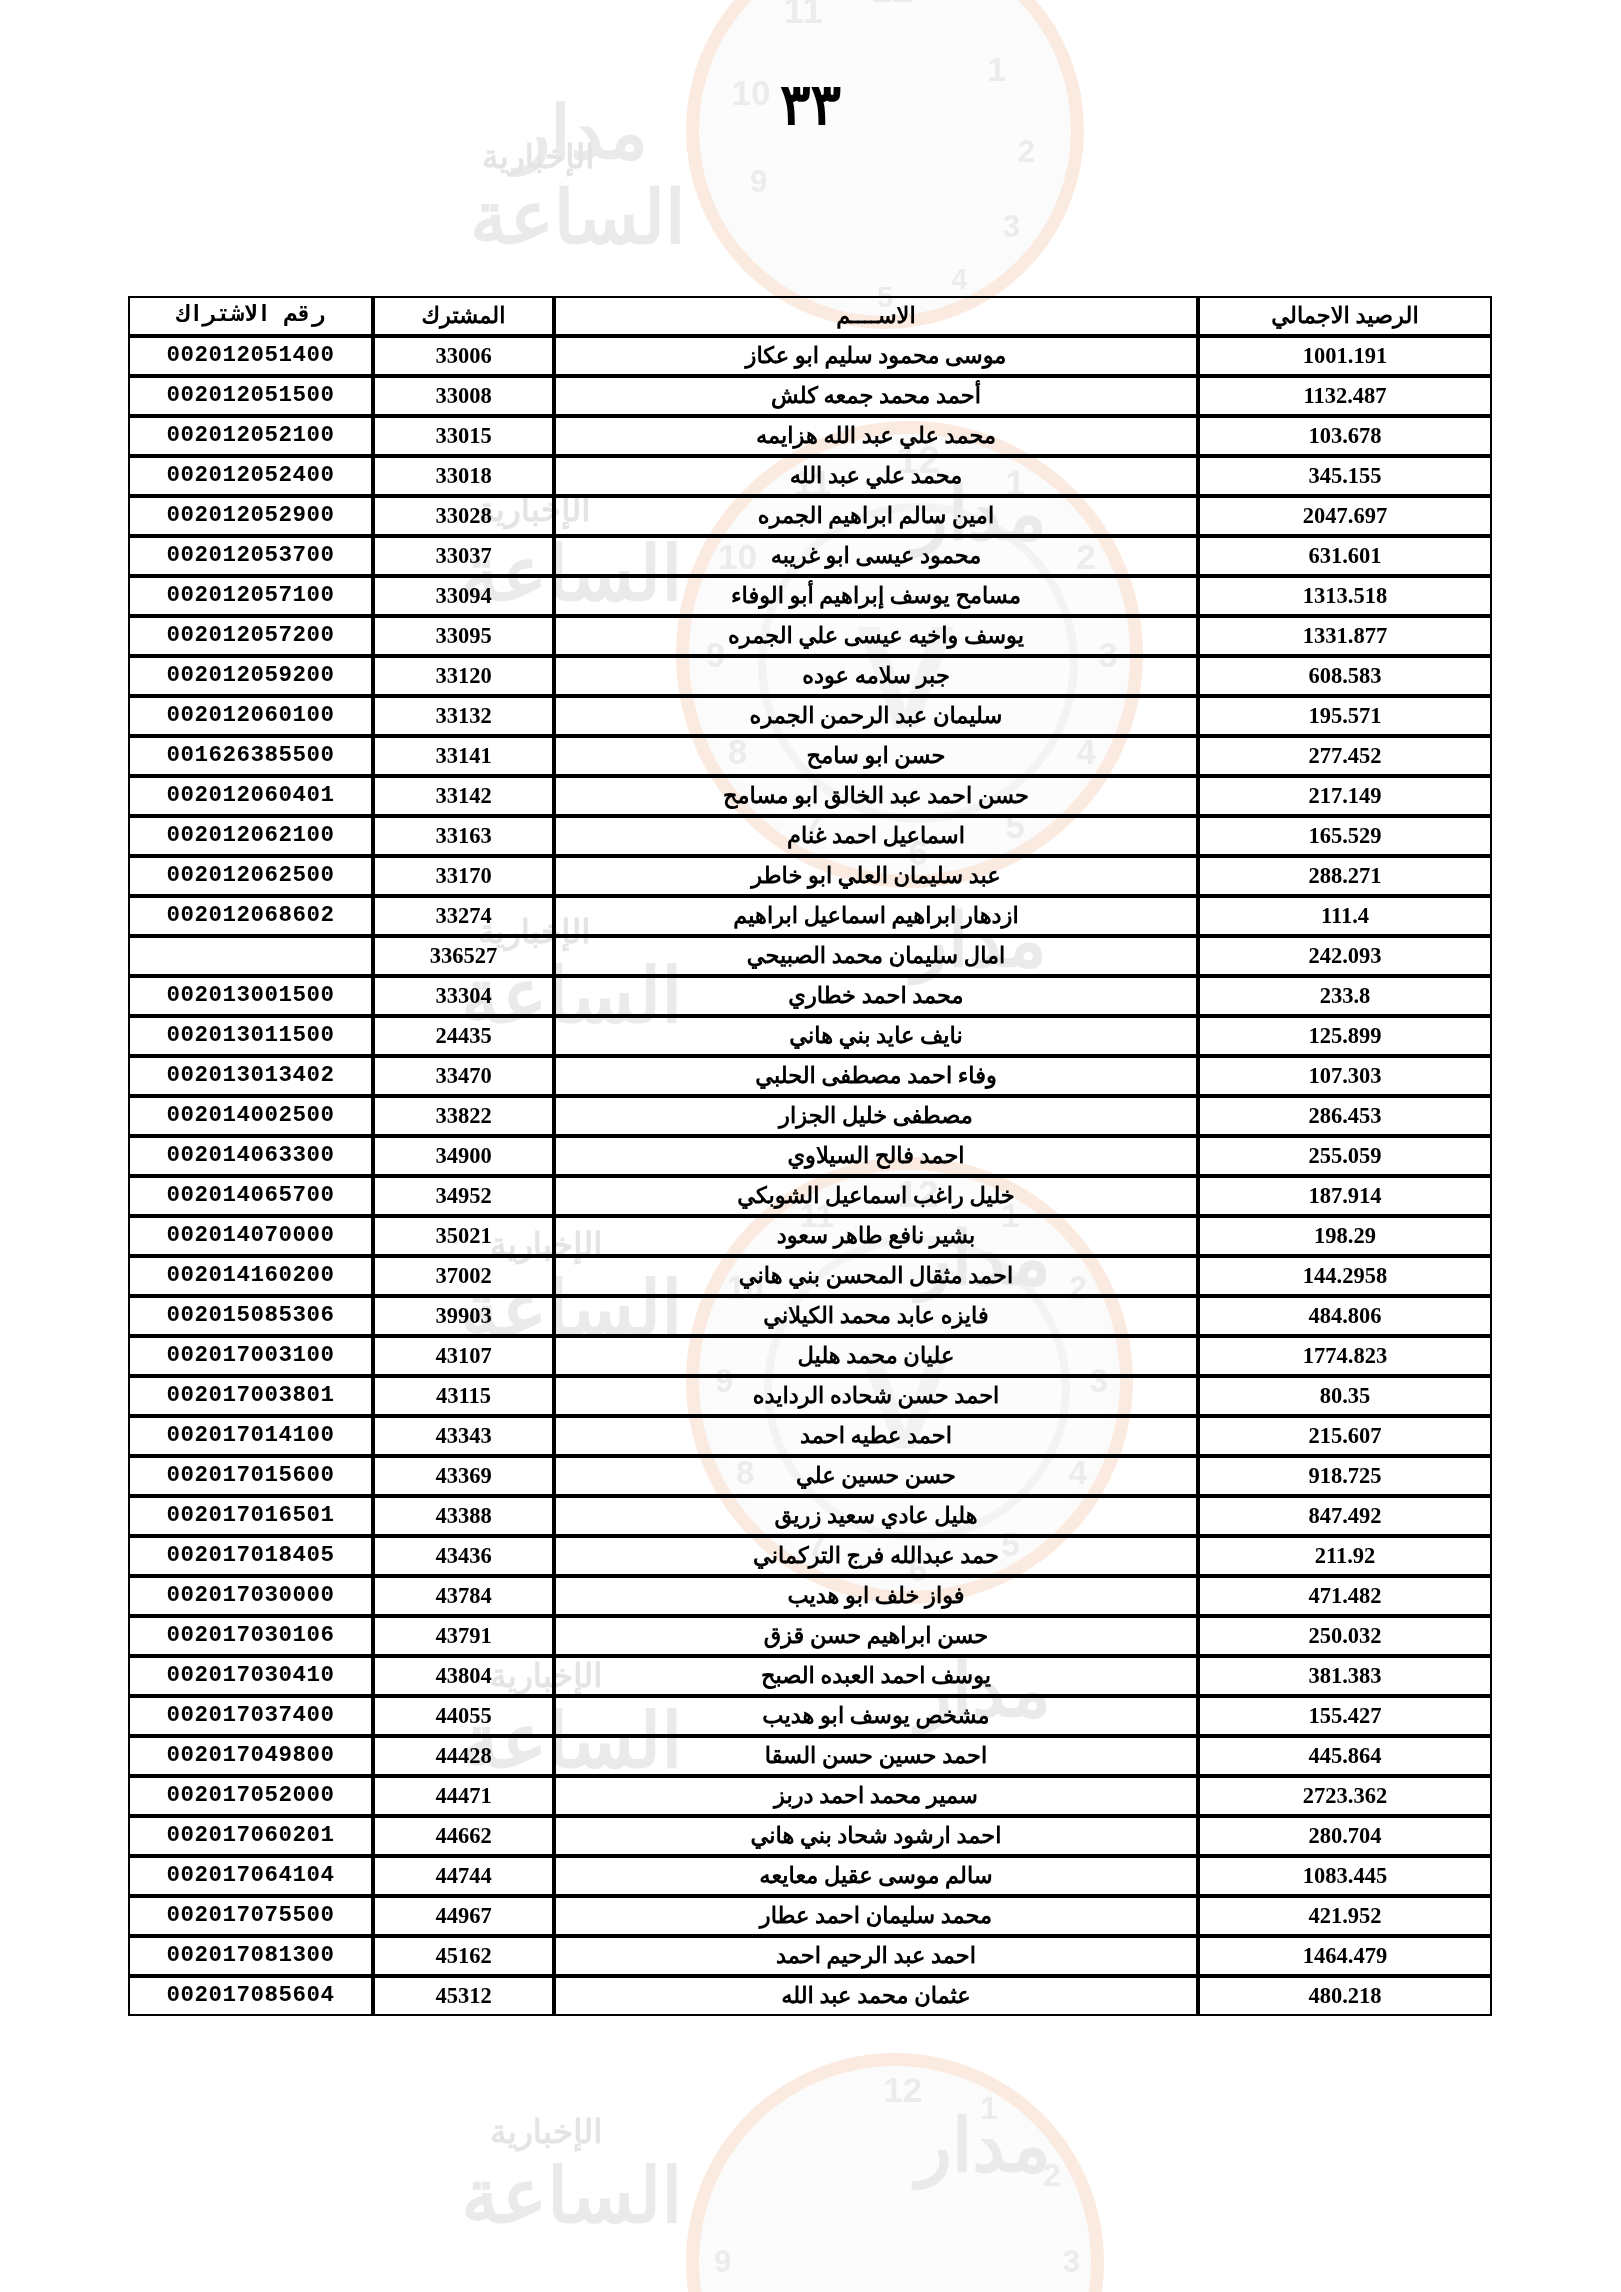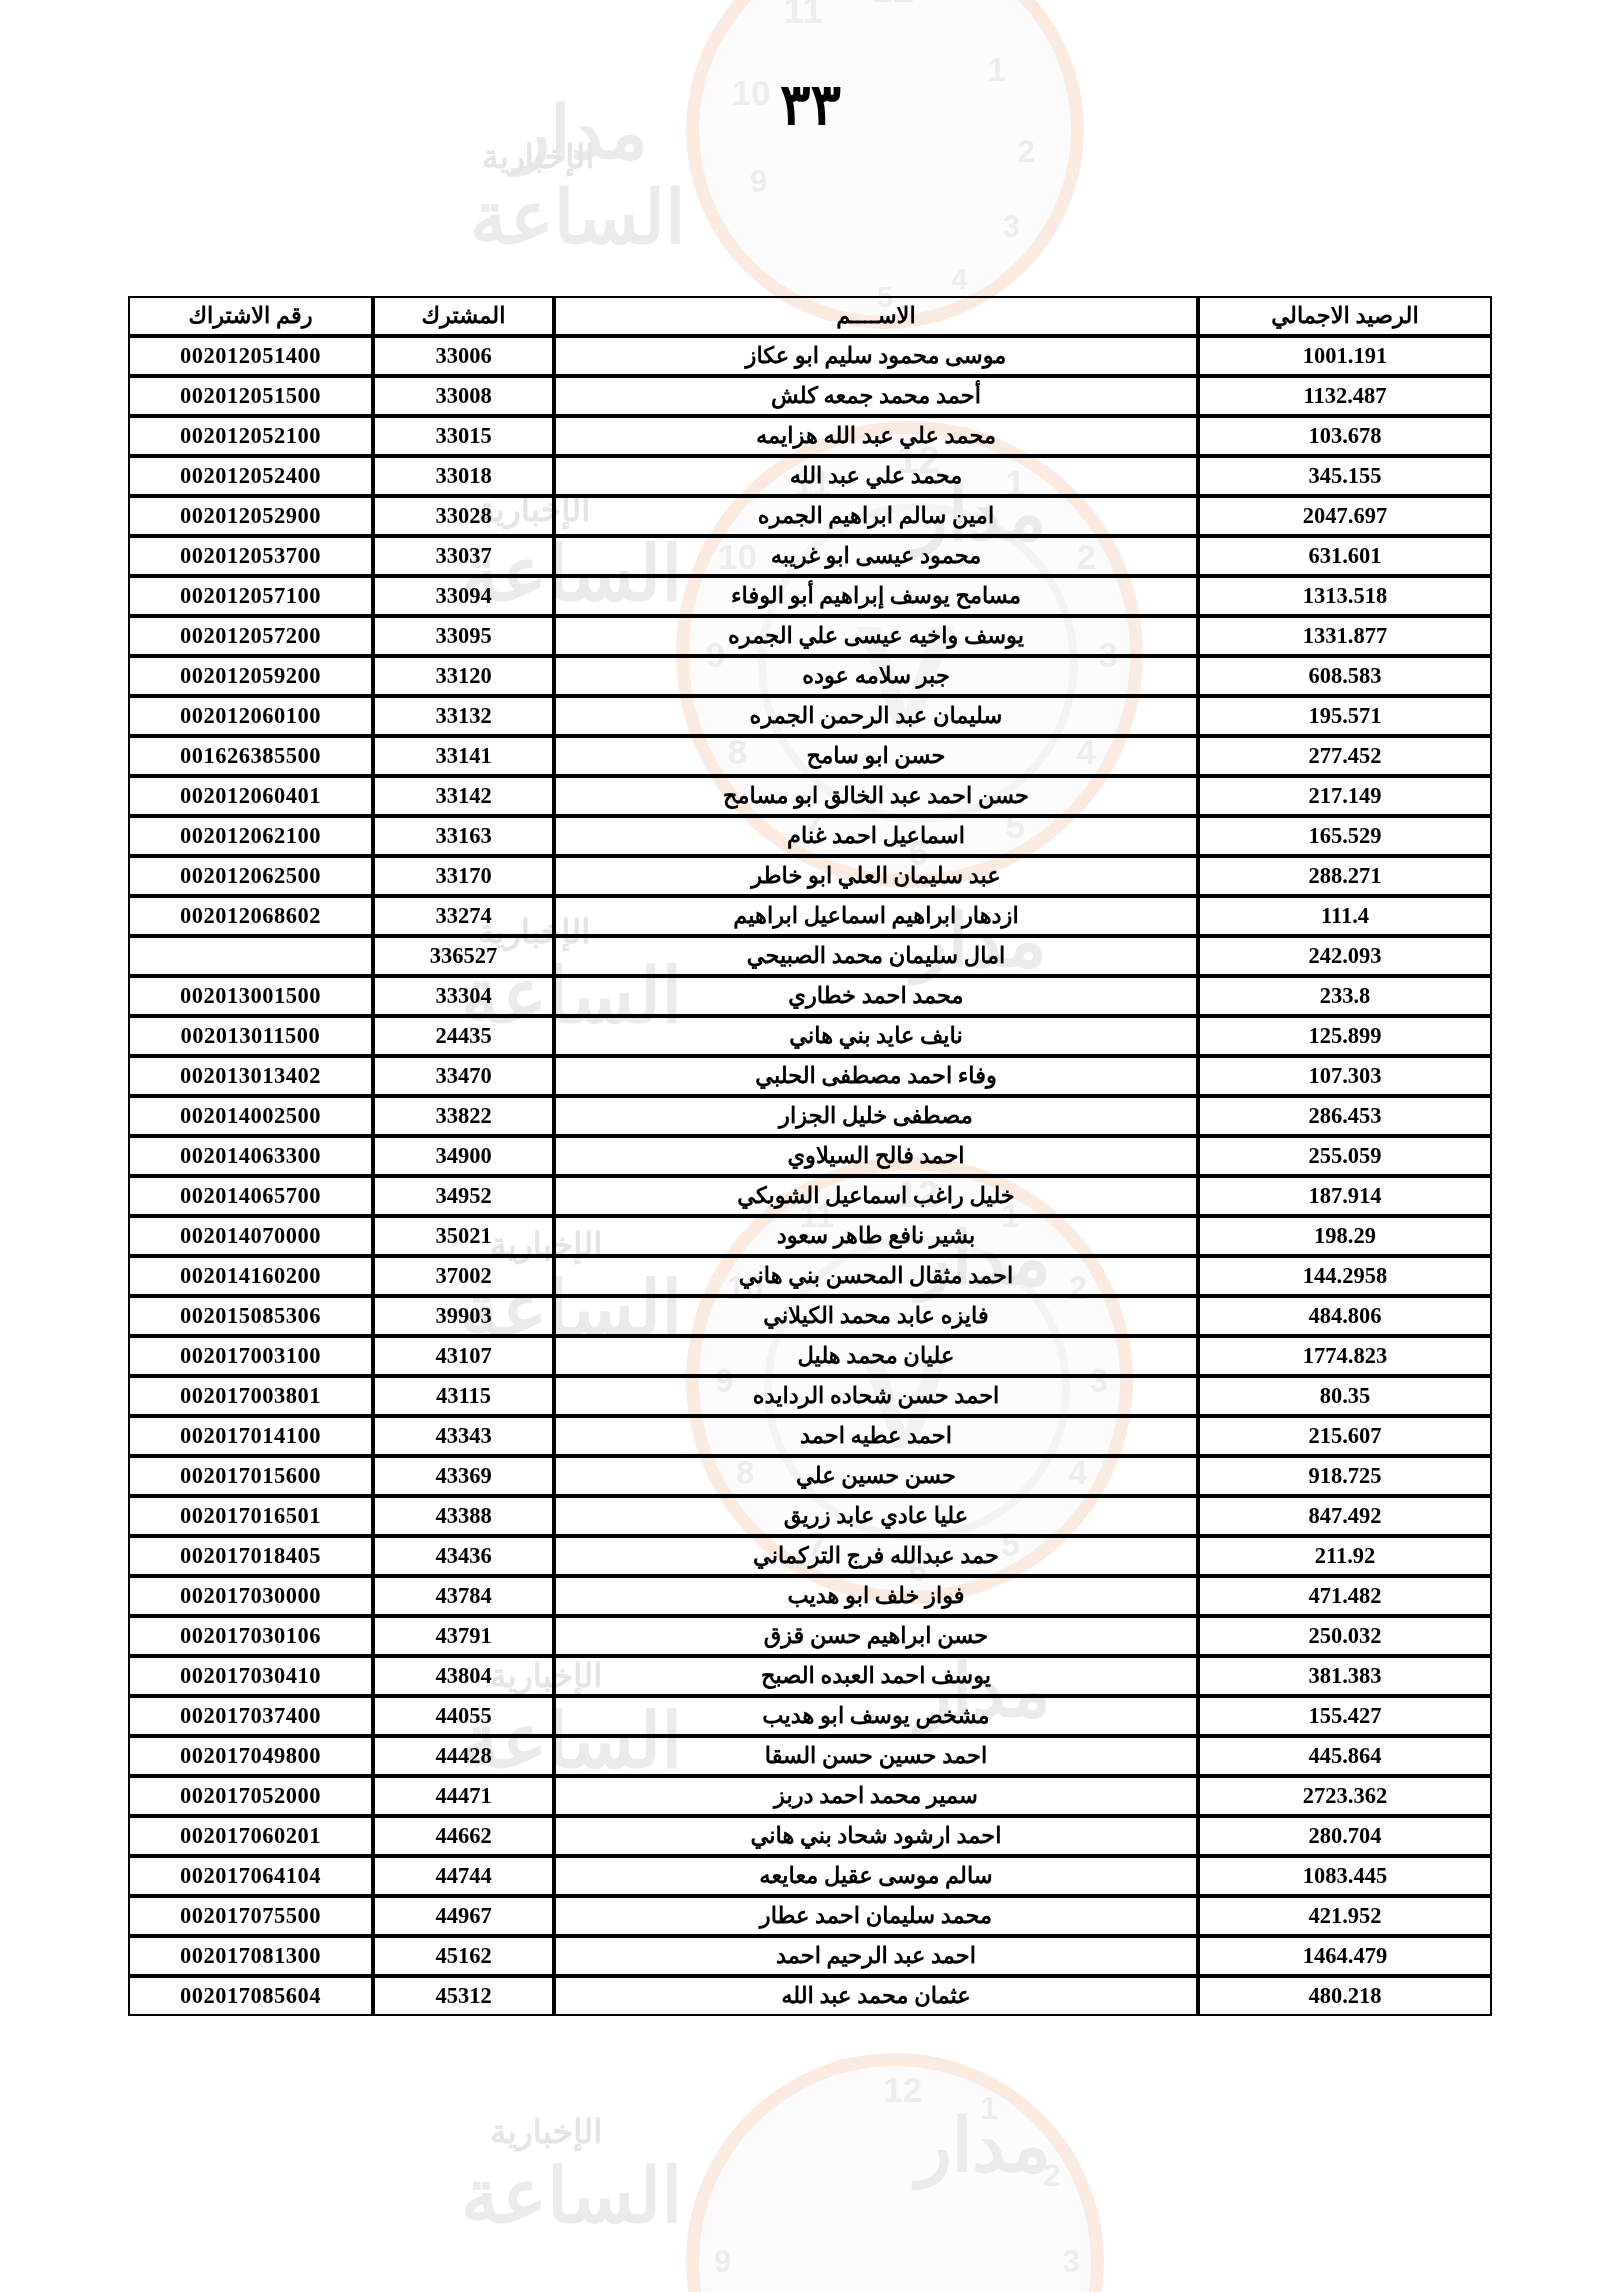--- a/index.html
+++ b/index.html
@@ -178,21 +178,21 @@
     direction: rtl;
   }
   .cell-sub {
     text-align: center;
     direction: ltr;
     font-family: "Liberation Serif", serif;
   }
   .cell-acct {
     text-align: center;
     direction: ltr;
-    font-family: Liberation Serif, serif;
+    font-family: Liberation Mono, monospace;
     letter-spacing: 0.5px;
   }
   thead th {
     text-align: center;
     font-size: 22.5px;
     height: 40px;
   }
 </style>
 </head>
 <body>
@@ -474,21 +474,21 @@
             <td class="cell-acct">002017014100</td>
           </tr>
           <tr>
             <td class="cell-balance">918.725</td>
             <td class="cell-name">حسن حسين علي</td>
             <td class="cell-sub">43369</td>
             <td class="cell-acct">002017015600</td>
           </tr>
           <tr>
             <td class="cell-balance">847.492</td>
-            <td class="cell-name">عليا عادي عابد زريق</td>
+            <td class="cell-name">هليل عادي سعيد زريق</td>
             <td class="cell-sub">43388</td>
             <td class="cell-acct">002017016501</td>
           </tr>
           <tr>
             <td class="cell-balance">211.92</td>
             <td class="cell-name">حمد عبدالله فرج التركماني</td>
             <td class="cell-sub">43436</td>
             <td class="cell-acct">002017018405</td>
           </tr>
           <tr>

